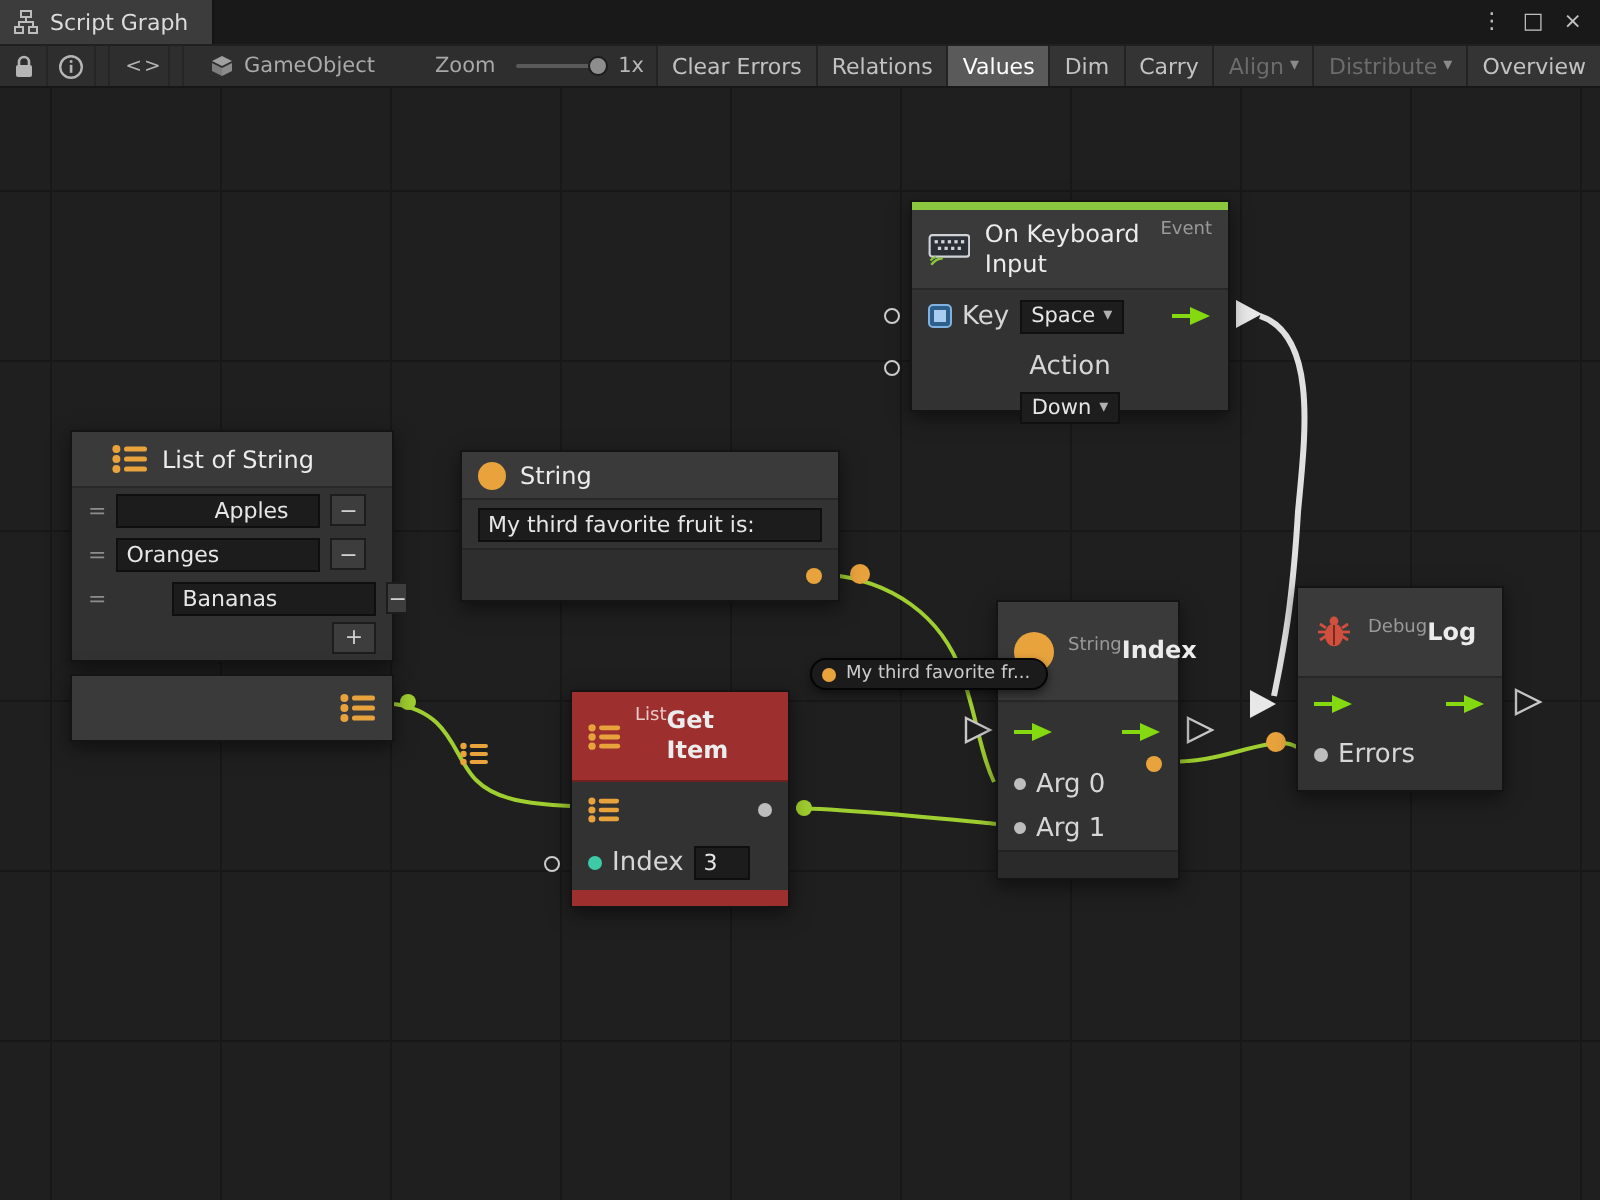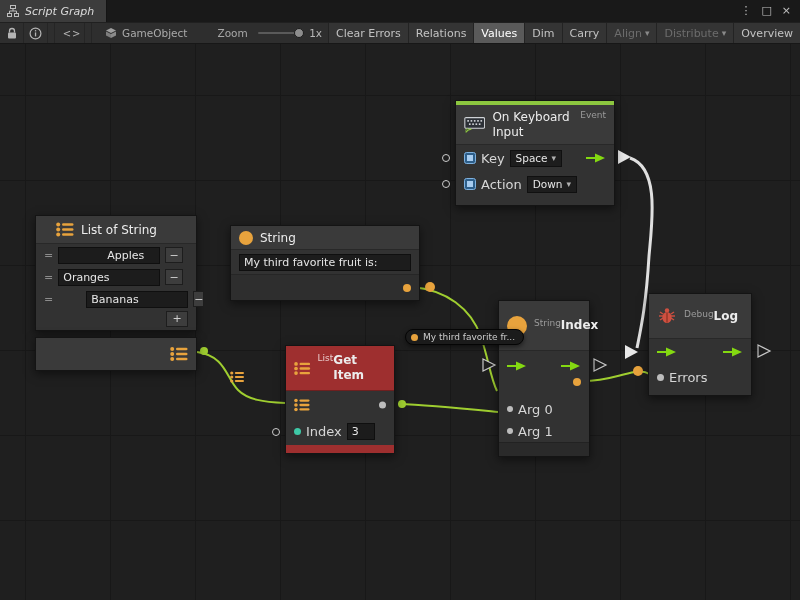--- a/index.html
+++ b/index.html
@@ -1,21 +1,21 @@
 <!DOCTYPE html>
 <html><head>
 <meta charset="utf-8">
 <style>
   * { margin:0; padding:0; box-sizing:border-box; }
   html,body { background:#111; }
   body { font-family:"DejaVu Sans","Liberation Sans",sans-serif; }
   .app { position:relative; width:800px; height:600px; overflow:hidden; background:#191919; }
 
   
-  .titlebar { position:absolute; top:0; left:0; width:800px; height:22px; background:#191919; display:flex; align-items:center;font-style:italic; }
+  .titlebar { position:absolute; top:0; left:0; width:800px; height:22px; background:#191919; display:flex; align-items:center; }
   .tab { height:22px; background:#3c3c3c; display:flex; align-items:center; gap:6px; padding:0 12px 0 7px; color:#dcdcdc; font-size:11px; border-right:1px solid #141414; }
   .win-controls { margin-left:auto; display:flex; align-items:center; gap:10px; padding-right:9px; color:#c0c0c0; font-size:11px; }
   .win-controls span { cursor:default; line-height:22px; }
 
   
   .toolbar { position:absolute; top:22px; left:0; width:800px; height:22px; background:#2e2e2e; border-top:1px solid #202020; border-bottom:1px solid #171717; display:flex; align-items:center; font-size:11px; color:#b8b8b8; white-space:nowrap; overflow:hidden; }
   .tb-icon-btn { height:20px; min-width:24px; display:flex; align-items:center; justify-content:center; border-right:1px solid #252525; padding:0 4px; }
   .tb-sep { width:1px; height:20px; background:#252525; margin:0 6px; }
   .tb-go { display:flex; align-items:center; gap:5px; color:#aaa; font-size:10.5px; padding:0 8px; }
   .zoom-label { margin-left:22px; margin-right:10px; color:#a8a8a8; font-size:10.5px; }
@@ -216,21 +216,21 @@
           </svg>
         <span class="plabel">Key</span>
         <div class="dropdown">
           <span>Space</span>
           <span class="chev">▾</span>
         </div>
         <svg class="farrow abs-right" width="20" height="12" viewBox="0 0 20 12">
             <path d="M0 5 H9 V1.5 L19 6 L9 10.5 V7 H0 Z" fill="#84D911"></path>
           </svg>
       </div>
-      <div class="nrow" style="height:26px;">
+      <div class="nrow" style="height:26px;flex-direction:column;">
         <span class="port-hollow"></span>
         <svg width="12" height="12" viewBox="0 0 12 12">
             <rect x="0.5" y="0.5" width="11" height="11" rx="2" fill="#2e5f8a" stroke="#7fb2e0"></rect>
             <rect x="3" y="3" width="6" height="6" fill="#a8cdf0"></rect>
           </svg>
         <span class="plabel">Action</span>
         <div class="dropdown">
           <span>Down</span>
           <span class="chev">▾</span>
         </div>
@@ -350,21 +350,21 @@
         </div>
       </div>
       <div class="nrow" style="height:30px; justify-content:space-between;">
         <svg class="farrow" width="20" height="12" viewBox="0 0 20 12">
             <path d="M0 5 H9 V1.5 L19 6 L9 10.5 V7 H0 Z" fill="#84D911"></path>
           </svg>
         <svg class="farrow" width="20" height="12" viewBox="0 0 20 12">
             <path d="M0 5 H9 V1.5 L19 6 L9 10.5 V7 H0 Z" fill="#84D911"></path>
           </svg>
       </div>
-      <div class="nrow" style="height:22px;margin-top:17px;">
+      <div class="nrow" style="height:22px;">
         <span class="dot dot6 dot-gray"></span>
         <span class="plabel">Arg 0</span>
       </div>
       <div class="nrow" style="height:22px;">
         <span class="dot dot6 dot-gray"></span>
         <span class="plabel">Arg 1</span>
       </div>
       <div style="height:14px; background:#2a2a2a; border-top:1px solid #222;"></div>
       <span class="dot dot8 dot-orange" style="position:absolute; right:8px; top:77px;"></span>
     </div>

